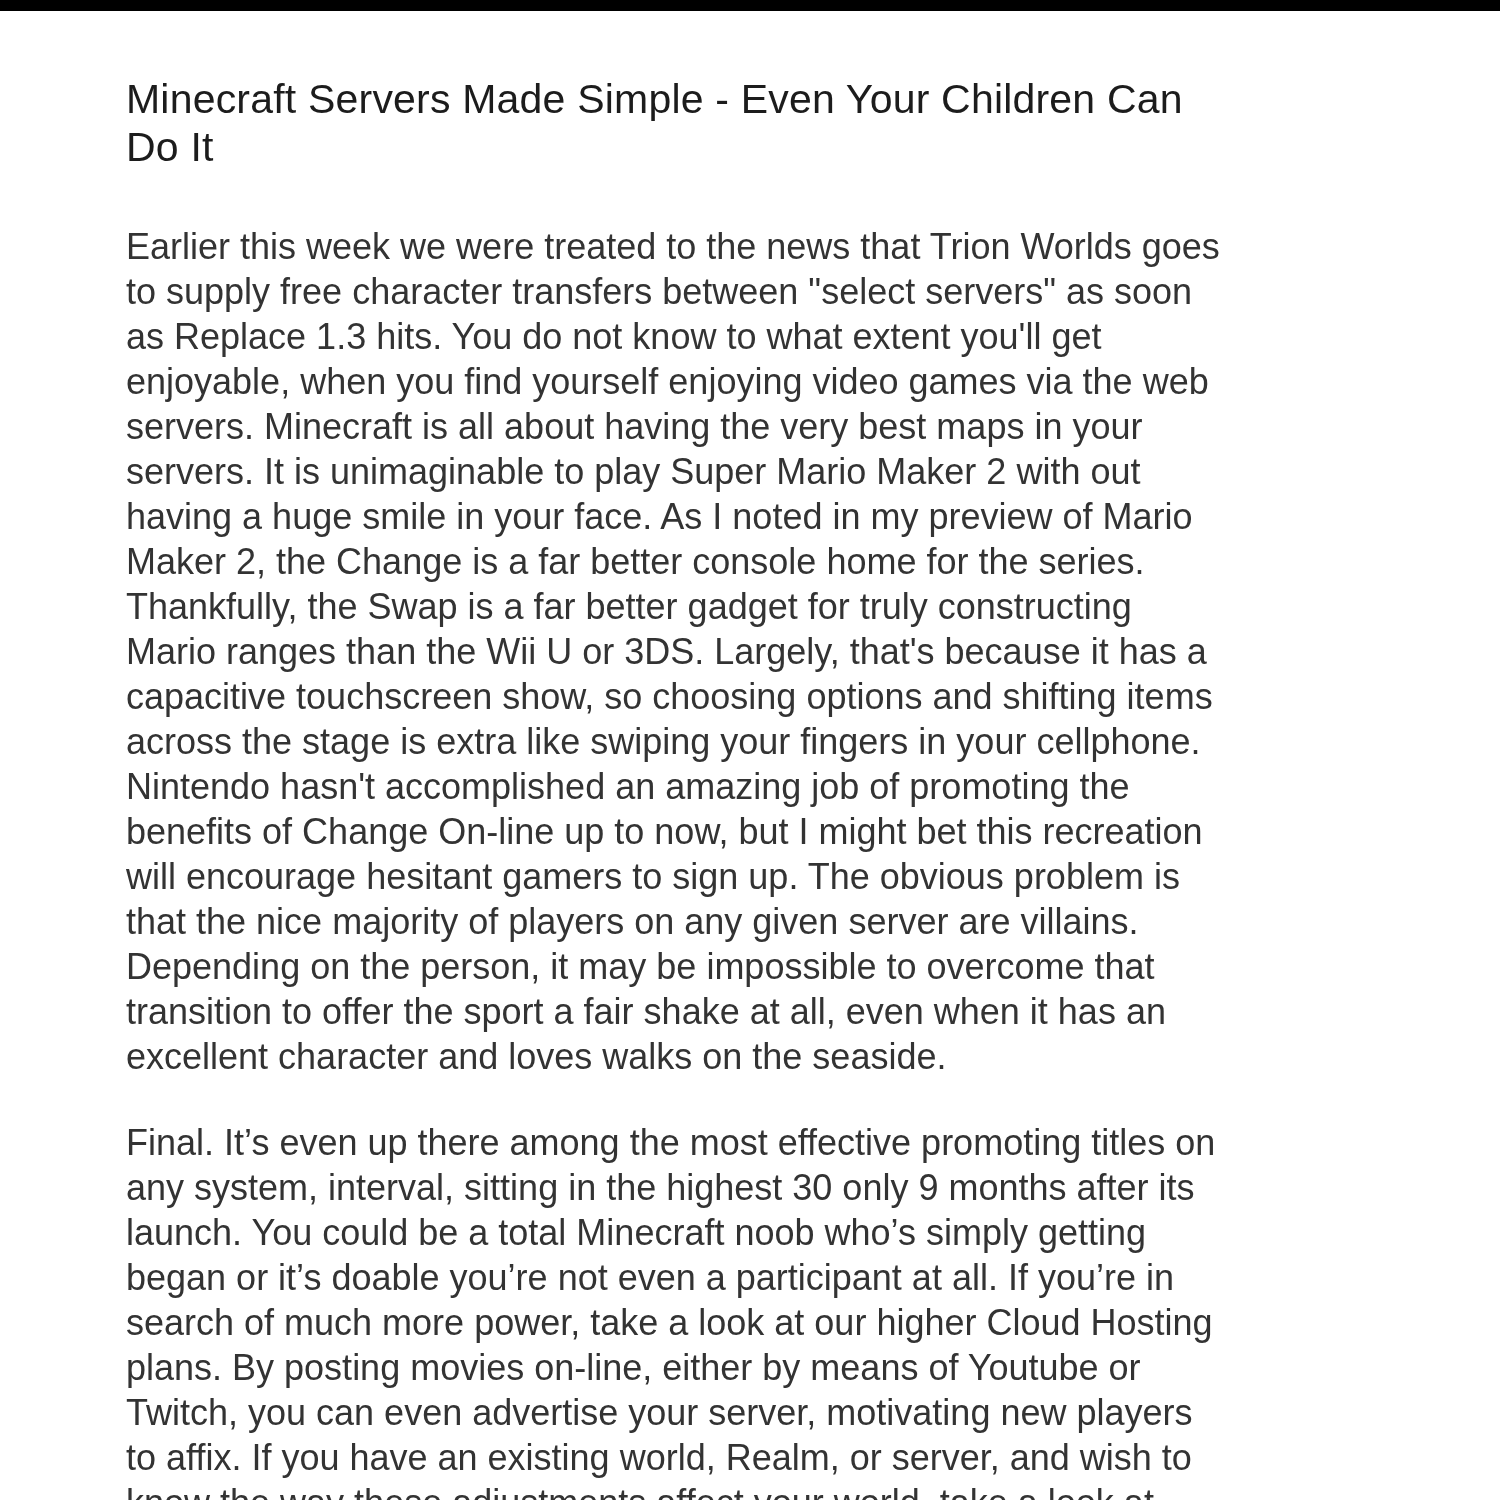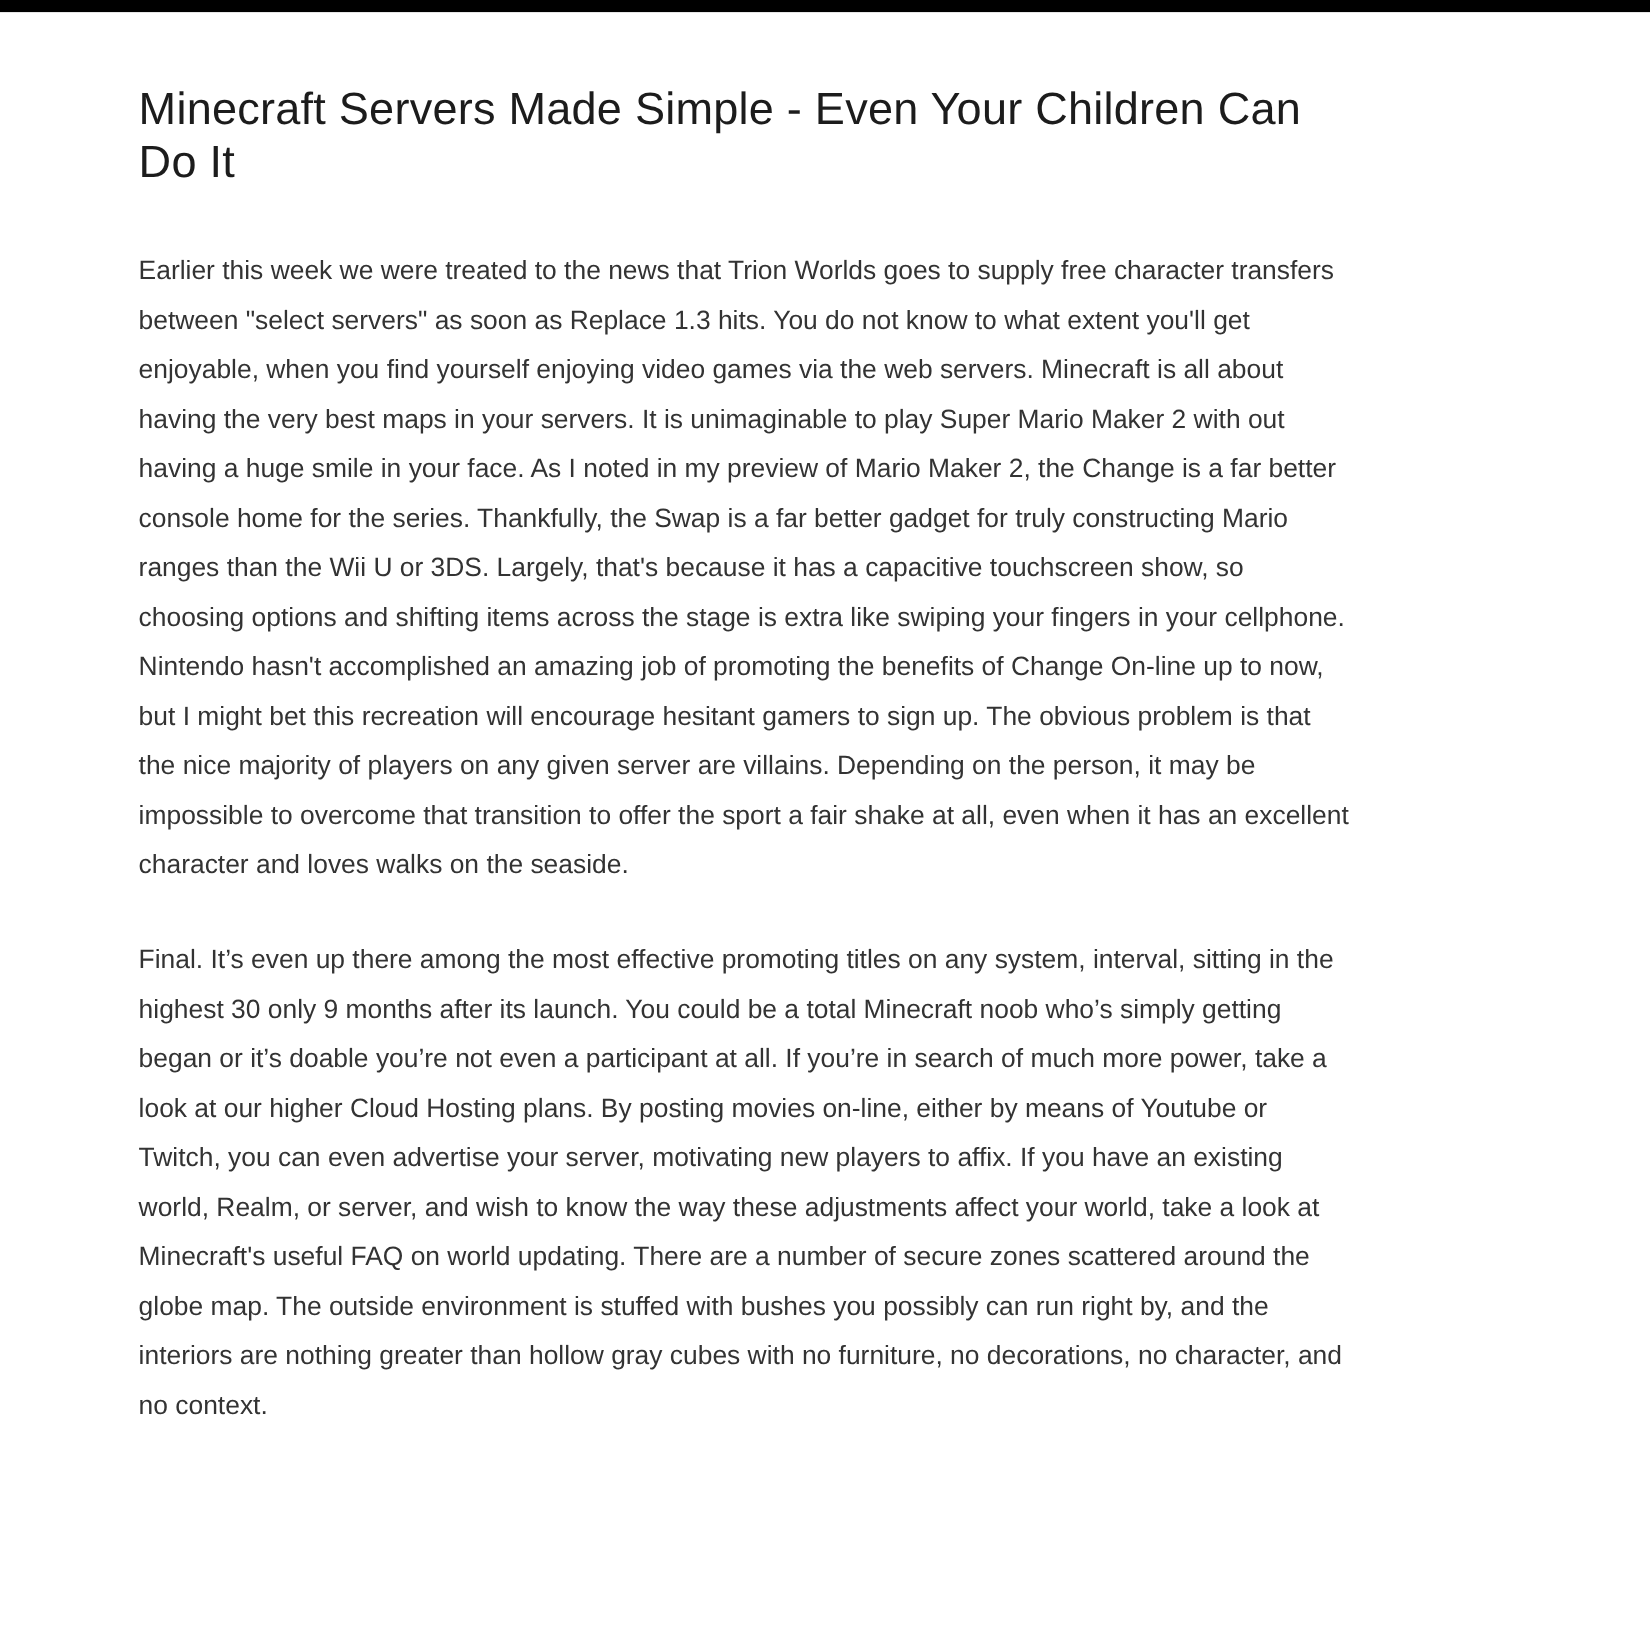--- a/index.html
+++ b/index.html
@@ -22,21 +22,21 @@
   h1.title {
     font-size: 41px;
     line-height: 1.18;
     font-weight: 400;
     color: #1c1c1c;
     letter-spacing: 0.2px;
     margin-bottom: 52px;
     max-width: 1250px;
   }
   .article p {
-    font-size: 24px;
+    font-size: 36px;
     line-height: 45px;
     color: #333333;
     margin-bottom: 41px;
     max-width: 1252px;
   }
 </style>
 </head>
 <body>
 
 <div class="top-bar"></div>

